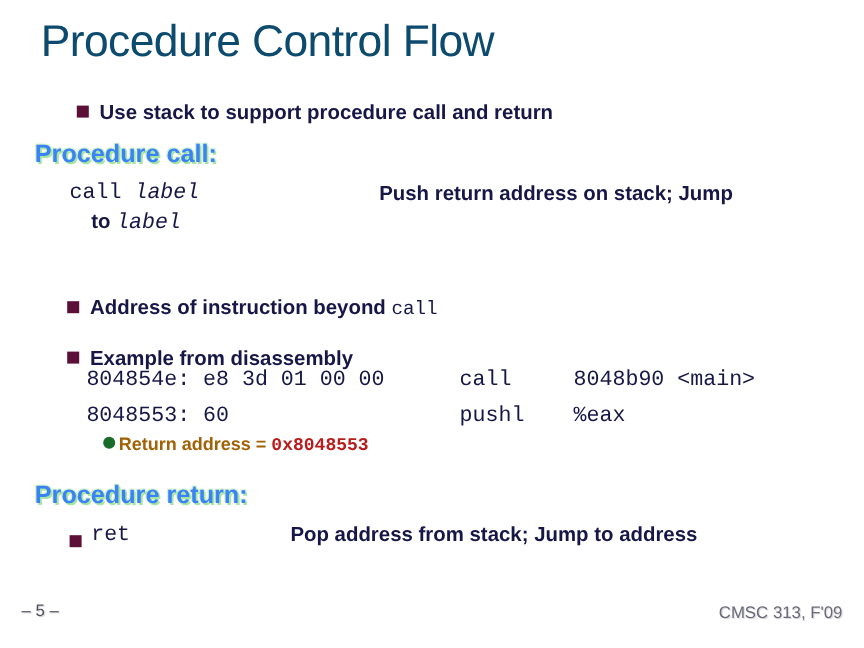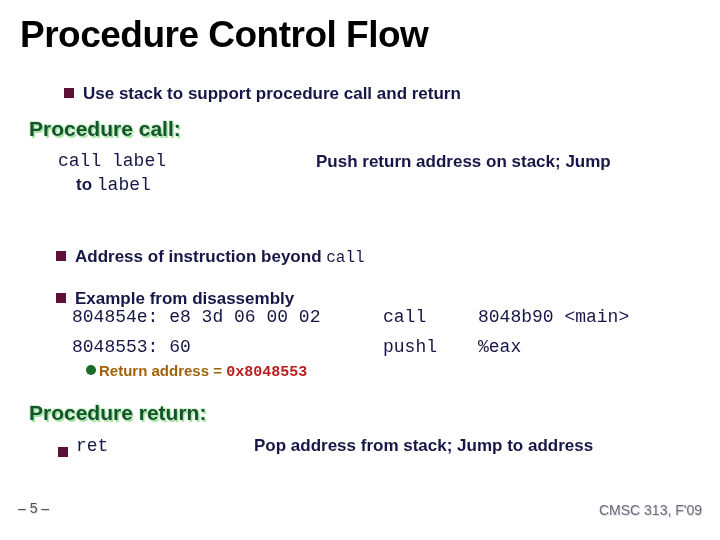--- a/index.html
+++ b/index.html
@@ -3,39 +3,39 @@
 <meta charset="utf-8">
 <style>
   * { margin:0; padding:0; box-sizing:border-box; }
   html,body { width:720px; height:540px; background:#ffffff; overflow:hidden; }
   body { font-family:"Liberation Sans", sans-serif; }
   #slide { position:relative; width:720px; height:540px; background:#ffffff; }
 
   .abs { position:absolute; white-space:nowrap; }
 
   .title {
-    left:20px; top:14px;
-    font-size:37px; font-weight:bold; letter-spacing:-0.5px;
-    color:#000000;
+    left:34px; top:14px;
+    font-size:37px; font-weight:normal; letter-spacing:-0.5px;
+    color:#0c4a6e;
   }
   .bold17 { font-size:17px; font-weight:bold; color:#171747; }
 
   .sq-bullet {
     display:inline-block; width:10px; height:10px;
     background:#5c1038; vertical-align:middle; margin-right:9px;
     position:relative; top:-2px;
   }
 
   .green-head {
-    font-size:21px; font-weight:bold; color:#14532d;
+    font-size:21px; font-weight:bold; color:#3b82f6;
     text-shadow: 1.5px 1.5px 0 #a6e6a2, -1px -1px 0 #d2f3cf, 1px -1px 0 #ddf6da;
   }
 
   .mono { font-family:"Liberation Mono", monospace; font-size:18px; color:#171747; }
-  .mono-it { font-family:"Liberation Mono", monospace; font-size:18px; color:#171747; }
+  .mono-it { font-family:"Liberation Mono", monospace; font-style:italic; font-size:18px; color:#171747; }
   .mono-sm { font-family:"Liberation Mono", monospace; font-size:16px; color:#171747; }
 
   .intro-row { left:64px; top:84px; }
   .h-call { left:29px; top:117px; }
   .call-line { left:58px; top:151px; }
   .call-desc { left:316px; top:152px; }
   .to-line { left:76px; top:175px; }
 
   .h-retval { left:29px; top:213px; }
   .rv-b1 { left:56px; top:247px; }
@@ -52,21 +52,21 @@
     display:inline-block; width:10px; height:10px; border-radius:50%;
     background:#1a6b28; vertical-align:middle; margin-right:3px;
     position:relative; top:-2px;
   }
   .note-label { font-size:15px; font-weight:bold; color:#a16207; }
   .note-val { font-family:"Liberation Mono", monospace; font-size:15px; font-weight:bold; color:#b91c1c; }
 
   .h-return { left:29px; top:401px; }
   .ret-bullet { left:58px; top:442px; }
   .ret-code { left:76px; top:436px; }
-  .ret-desc { left:242px; top:436px;margin-left:12px; }
+  .ret-desc { left:242px; top:436px; }
 
   .footer-left {
     left:18px; top:500px; font-size:14px; color:#50505c;
     text-shadow:1px 1px 0 #d8d8d8;
   }
   .footer-right {
     right:18px; top:502px; font-size:14px; color:#6a6a78;
     text-shadow:1px 1px 0 #dddde2;
     text-align:right;
   }
@@ -95,21 +95,21 @@
 
   <div class="abs rv-b1">
     <span class="sq-bullet"></span><span class="bold17">Address of instruction beyond </span><span class="mono-sm">call</span>
   </div>
 
   <div class="abs rv-b2">
     <span class="sq-bullet"></span><span class="bold17">Example from disassembly</span>
   </div>
 
   <div class="abs code-row code1">
-    <span class="mono col-addr">804854e: e8 3d 06 00 02</span>
+    <span class="mono col-addr">804854e: e8 3d 01 00 00</span>
     <span class="mono col-mn">call</span>
     <span class="mono">8048b90 &lt;main&gt;</span>
   </div>
 
   <div class="abs code-row code2">
     <span class="mono col-addr">8048553: 60</span>
     <span class="mono col-mn">pushl</span>
     <span class="mono">%eax</span>
   </div>
 

